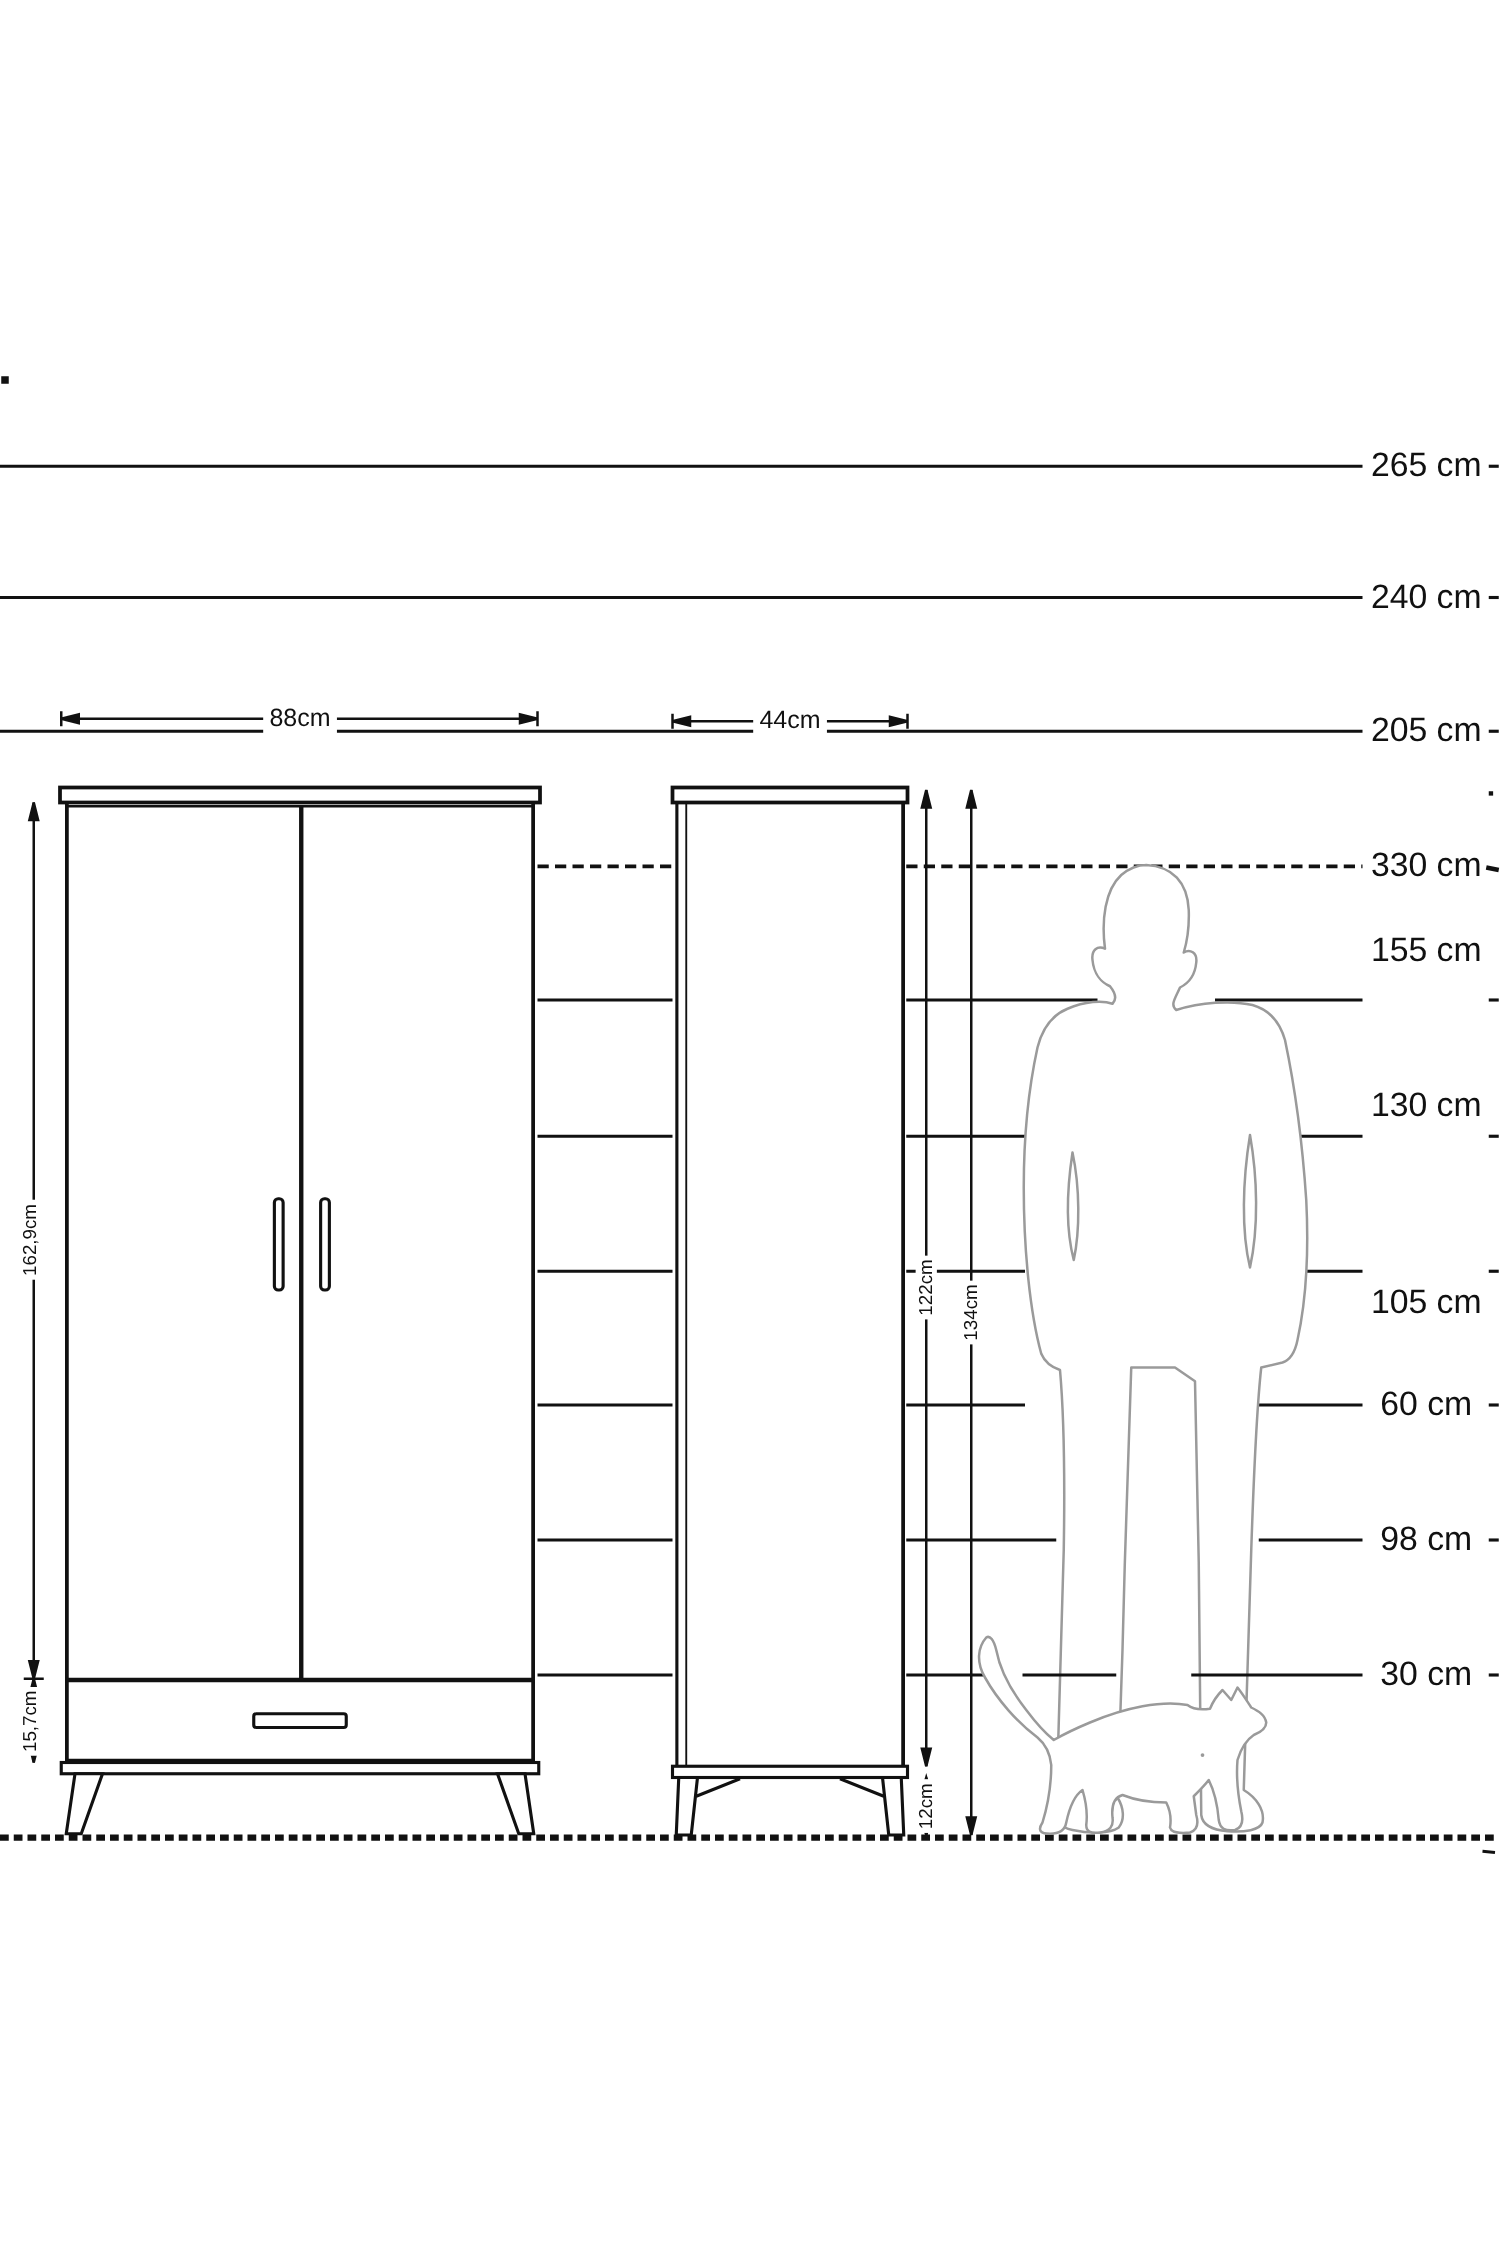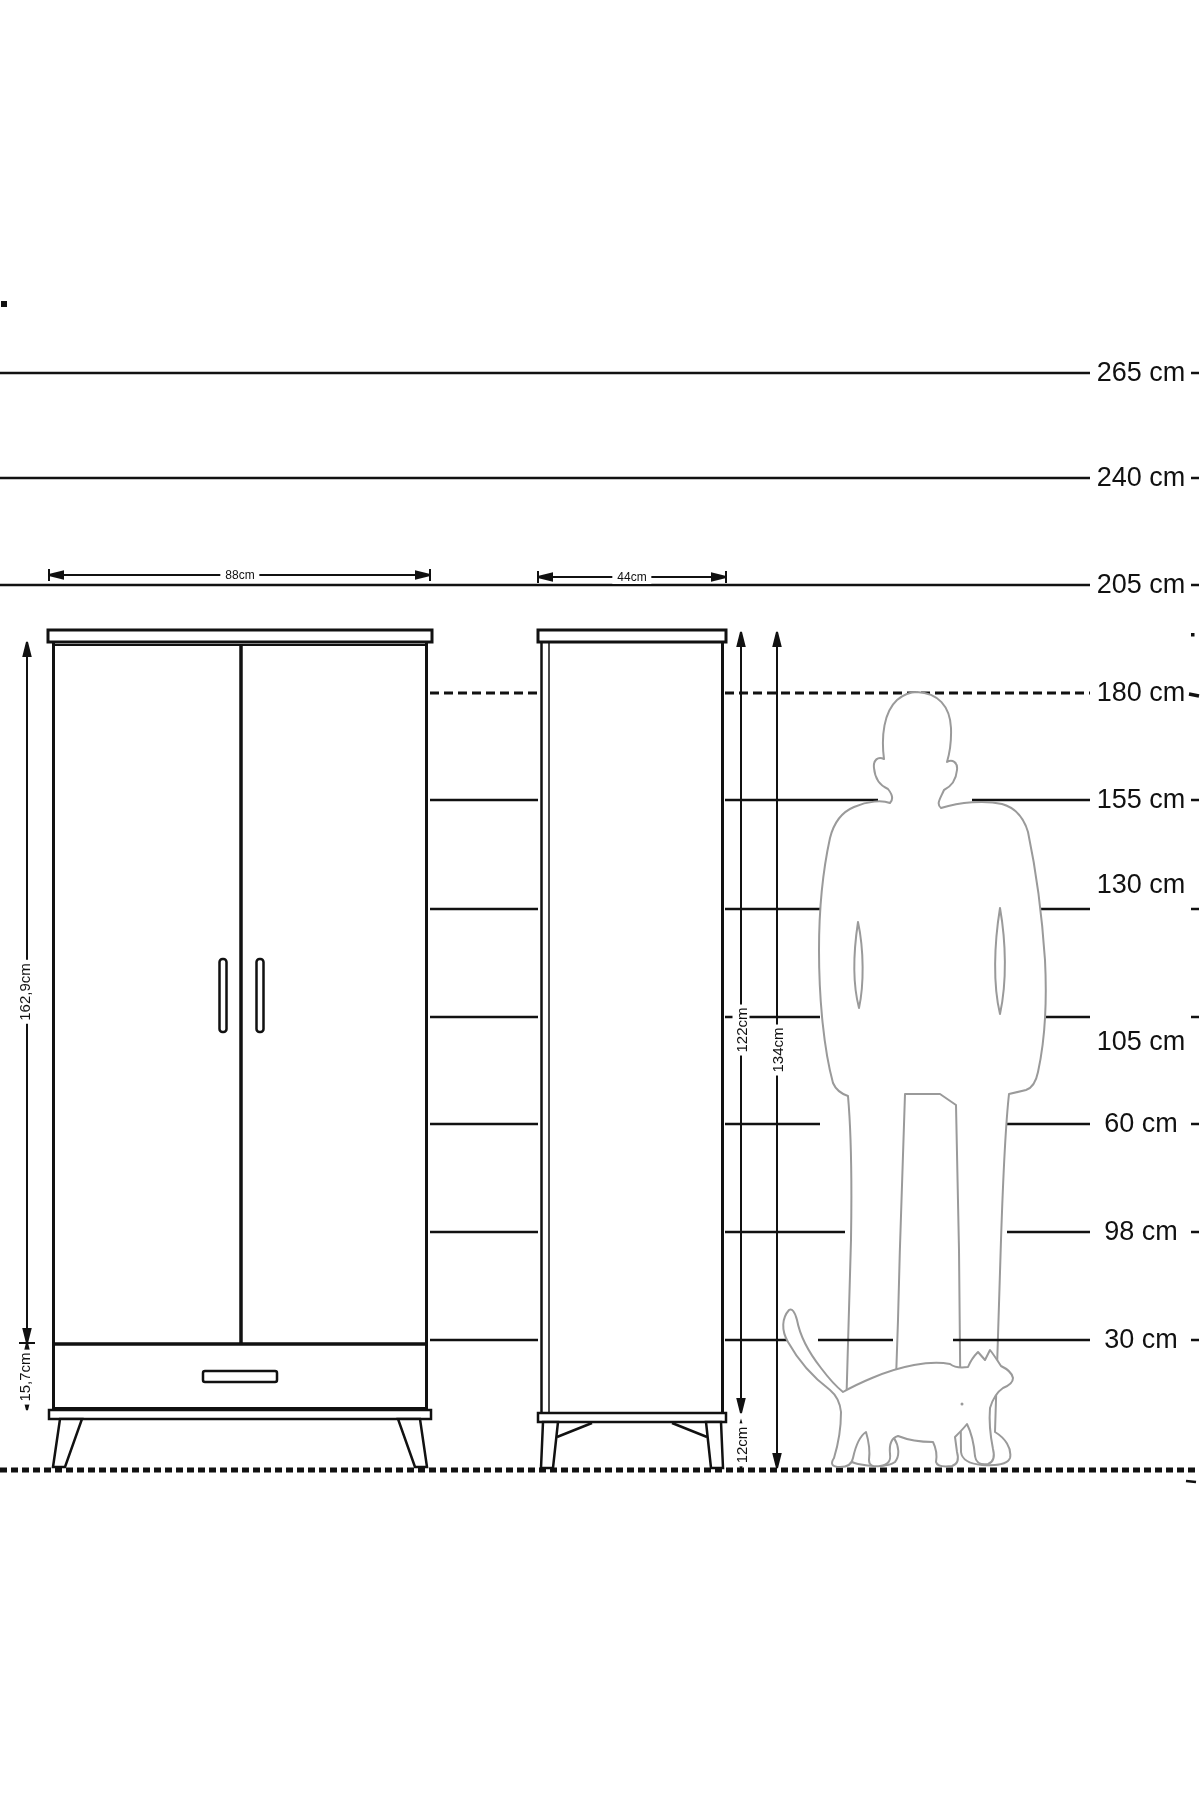--- a/index.html
+++ b/index.html
@@ -2,21 +2,21 @@
 <html><head>
 <meta charset="utf-8">
 <style>
   html,body{margin:0;padding:0;background:#fff;}
   #stage{position:relative;width:1200px;height:1800px;background:#fff;overflow:hidden;
          font-family:"Liberation Sans", sans-serif;color:#111;}
   #linework{position:absolute;left:0;top:0;}
   .slabel{position:absolute;left:1093px;width:96px;text-align:center;font-size:27px;
           line-height:30px;color:#111;white-space:nowrap;}
   .hdim{position:absolute;transform:translate(-50%,-50%);background:#fff;padding:0 5px;
-        font-size:12px;color:#111;white-space:nowrap;text-align:center;}
+        font-size:20px;color:#111;white-space:nowrap;text-align:center;}
   .vdim{position:absolute;transform:translate(-50%,-50%) rotate(-90deg);background:#fff;
         padding:0 3px;font-size:15px;color:#111;white-space:nowrap;}
 </style>
 </head>
 <body>
 
 <div id="stage">
 
 <svg id="linework" width="1200" height="1800" viewBox="0 0 1200 1800">
   <g stroke="#111" stroke-width="2.5">
@@ -181,22 +181,22 @@
       C 930 1360 900 1366 872 1378 C 860 1383 850 1388 843 1392
       C 838 1388 830 1380 821 1368 C 810 1354 800 1336 797 1320
       C 795 1312 792 1308 789 1310 Z"></path>
     <circle cx="962" cy="1404" r="1.5" fill="#9a9a9a" stroke="none"></circle>
   </g>
 </svg>
 
 <span class="slabel" style="top:357px">265 cm</span>
 <span class="slabel" style="top:462px">240 cm</span>
 <span class="slabel" style="top:569px">205 cm</span>
-<span class="slabel" style="top:677px">180 cm</span>
-<span class="slabel" style="top:784px">155 cm</span>
+<span class="slabel" style="top:677px">330 cm</span>
+<span class="slabel" style="top:745px">155 cm</span>
 <span class="slabel" style="top:869px">130 cm</span>
 <span class="slabel" style="top:1026px">105 cm</span>
 <span class="slabel" style="top:1108px">60 cm</span>
 <span class="slabel" style="top:1216px">98 cm</span>
 <span class="slabel" style="top:1324px">30 cm</span>
 
 <span class="hdim" style="left:240px;top:575px">88cm</span>
 <span class="hdim" style="left:632px;top:577px">44cm</span>
 
 <span class="vdim" style="left:24px;top:992px">162,9cm</span>

